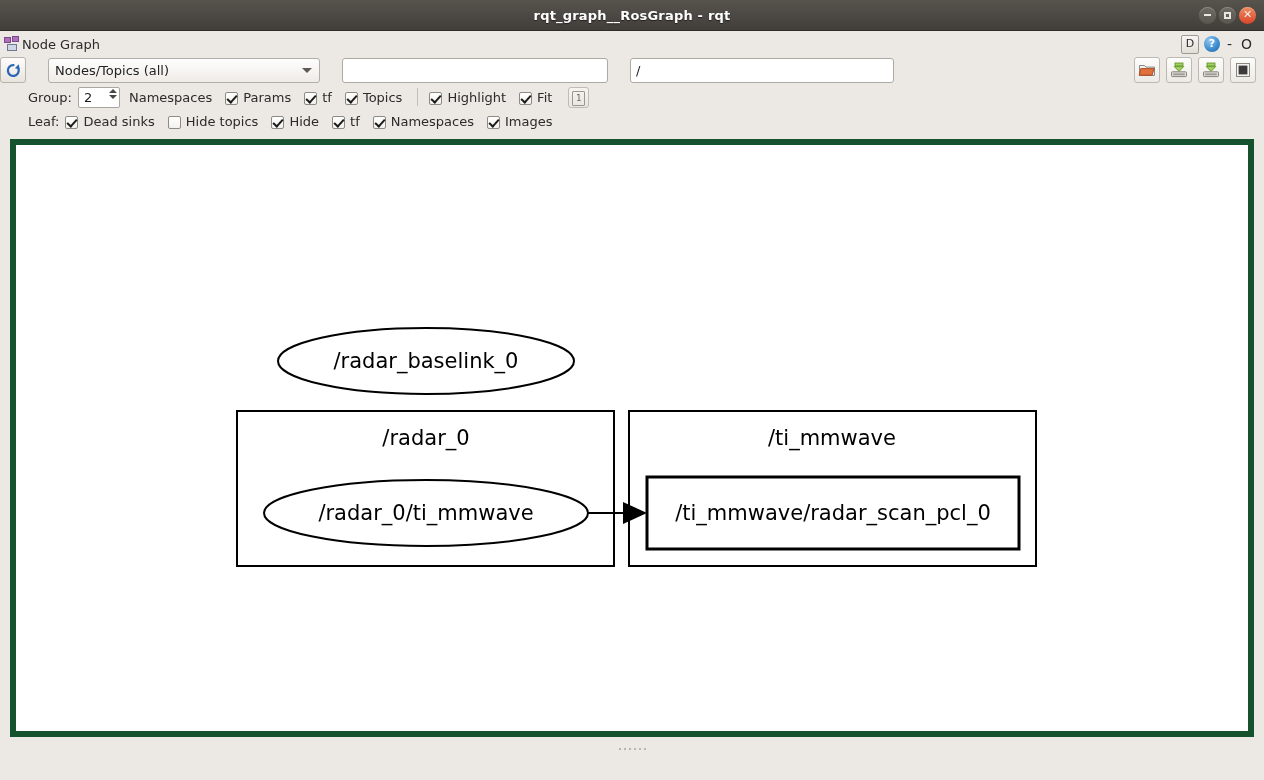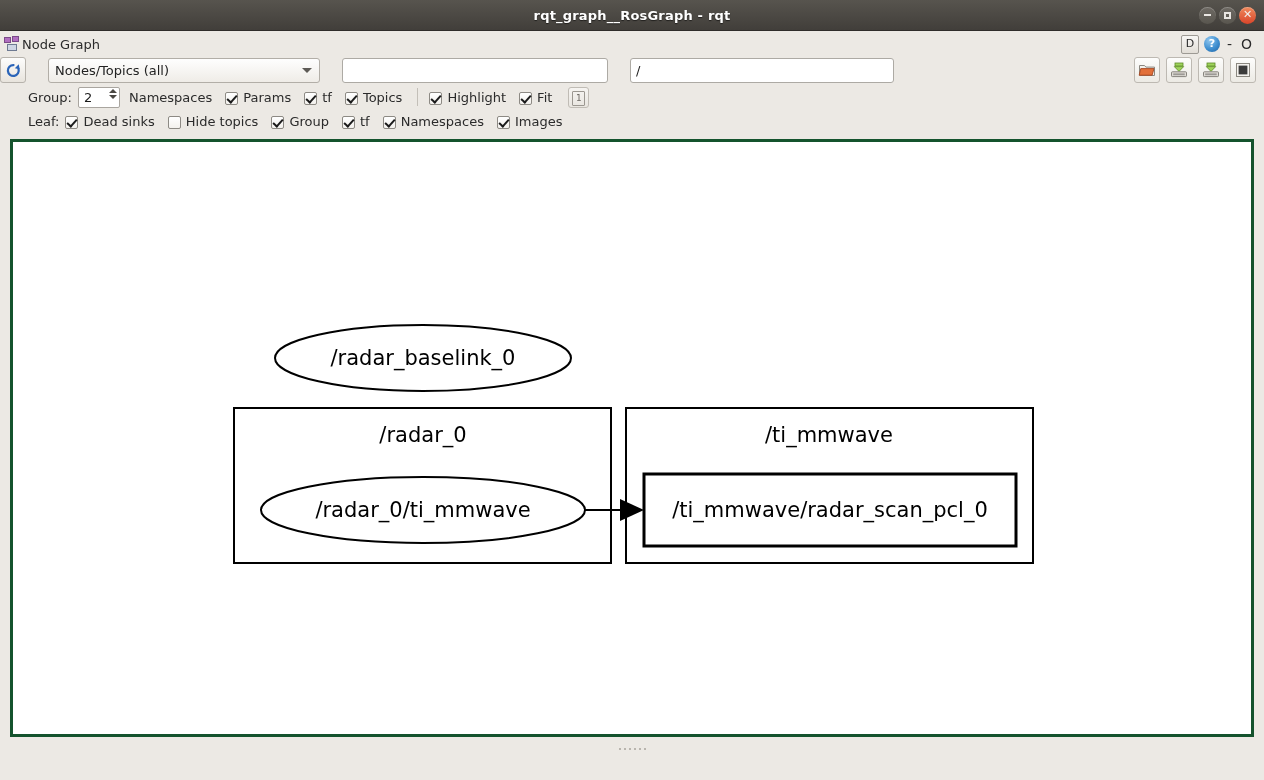--- a/index.html
+++ b/index.html
@@ -288,21 +288,21 @@
     line-height:12px;
     font-size:9px;
     border-radius:1px;
   }
 
   
   .canvas-wrap {
     margin: 6px 10px 0 10px;
     height: 598px;
     background: #ffffff;
-    border: 3px solid #14532d;
+    border: 6px solid #14532d;
     box-sizing: border-box;
     position: relative;
     overflow: hidden;
   }
   .canvas-wrap svg { display: block; }
   .node-label {
     font-family: "DejaVu Sans", "Liberation Sans", sans-serif;
     fill: #000000;
   }
 
@@ -458,21 +458,21 @@
     <span>Dead sinks</span>
   </span>
 
   <span class="cb-item">
     <span class="cbox"></span>
     <span>Hide topics</span>
   </span>
 
   <span class="cb-item">
     <span class="cbox checked"></span>
-    <span>Group</span>
+    <span>Hide</span>
   </span>
 
   <span class="cb-item">
     <span class="cbox checked"></span>
     <span>tf</span>
   </span>
 
   <span class="cb-item">
     <span class="cbox checked"></span>
     <span>Namespaces</span>

